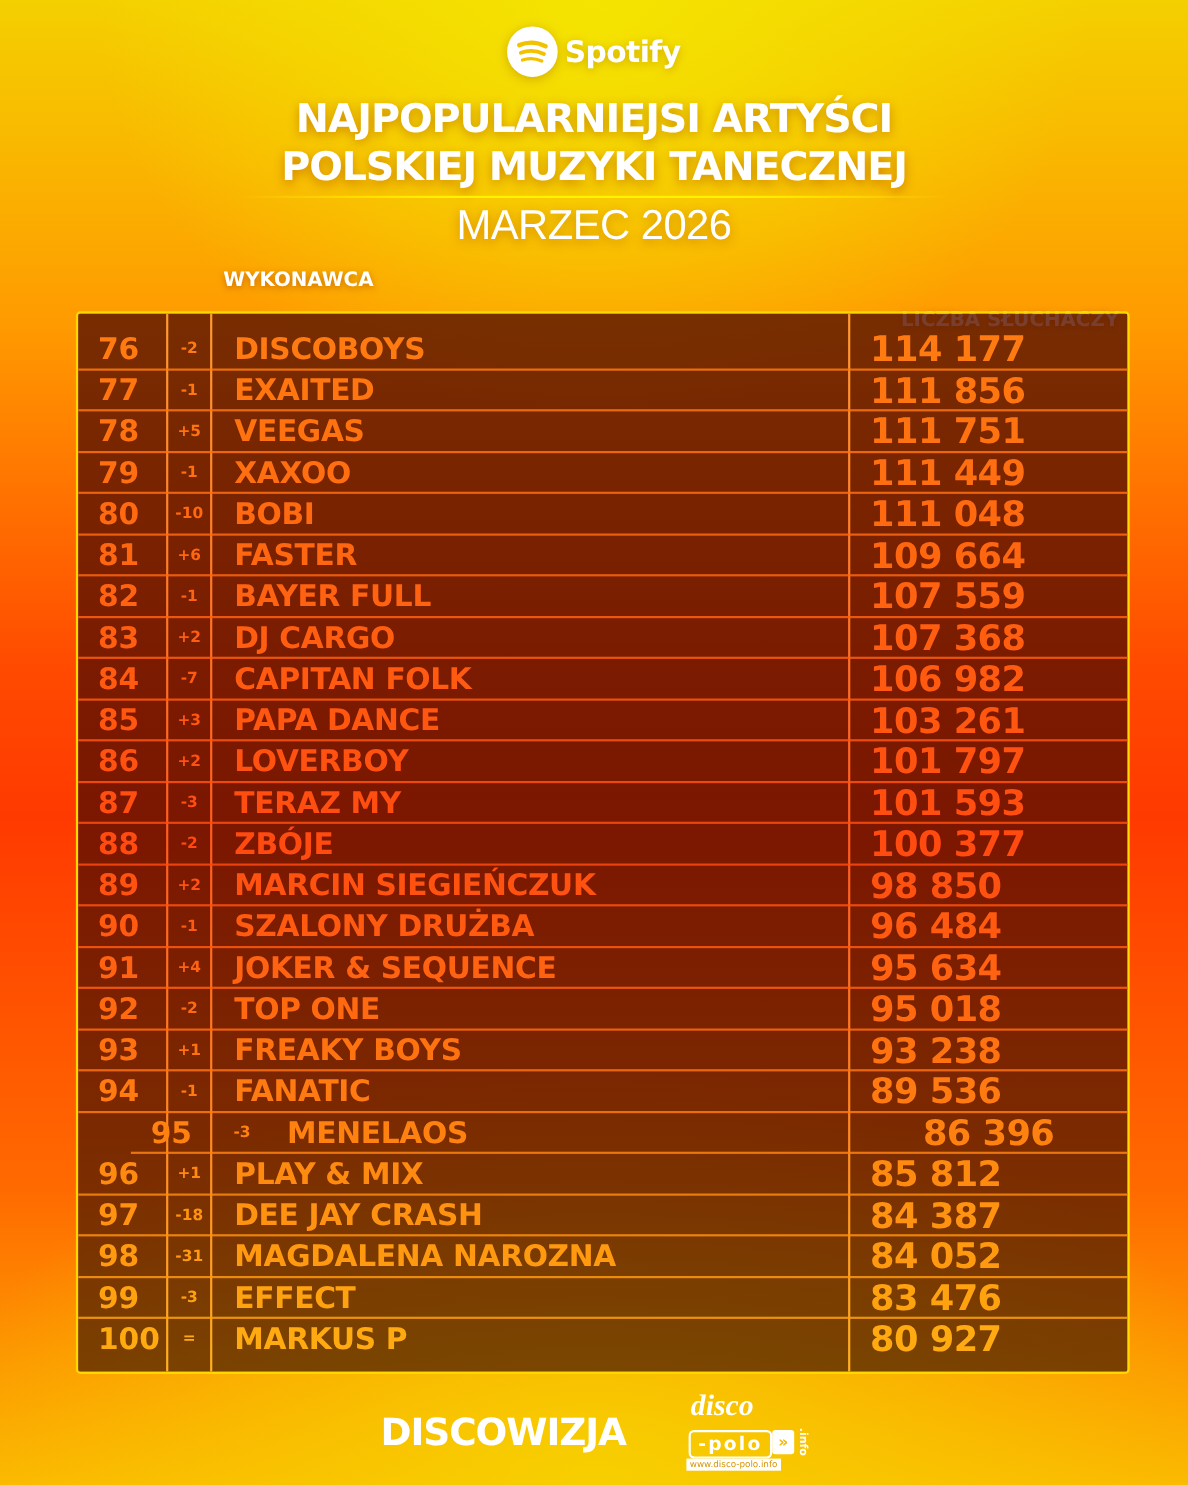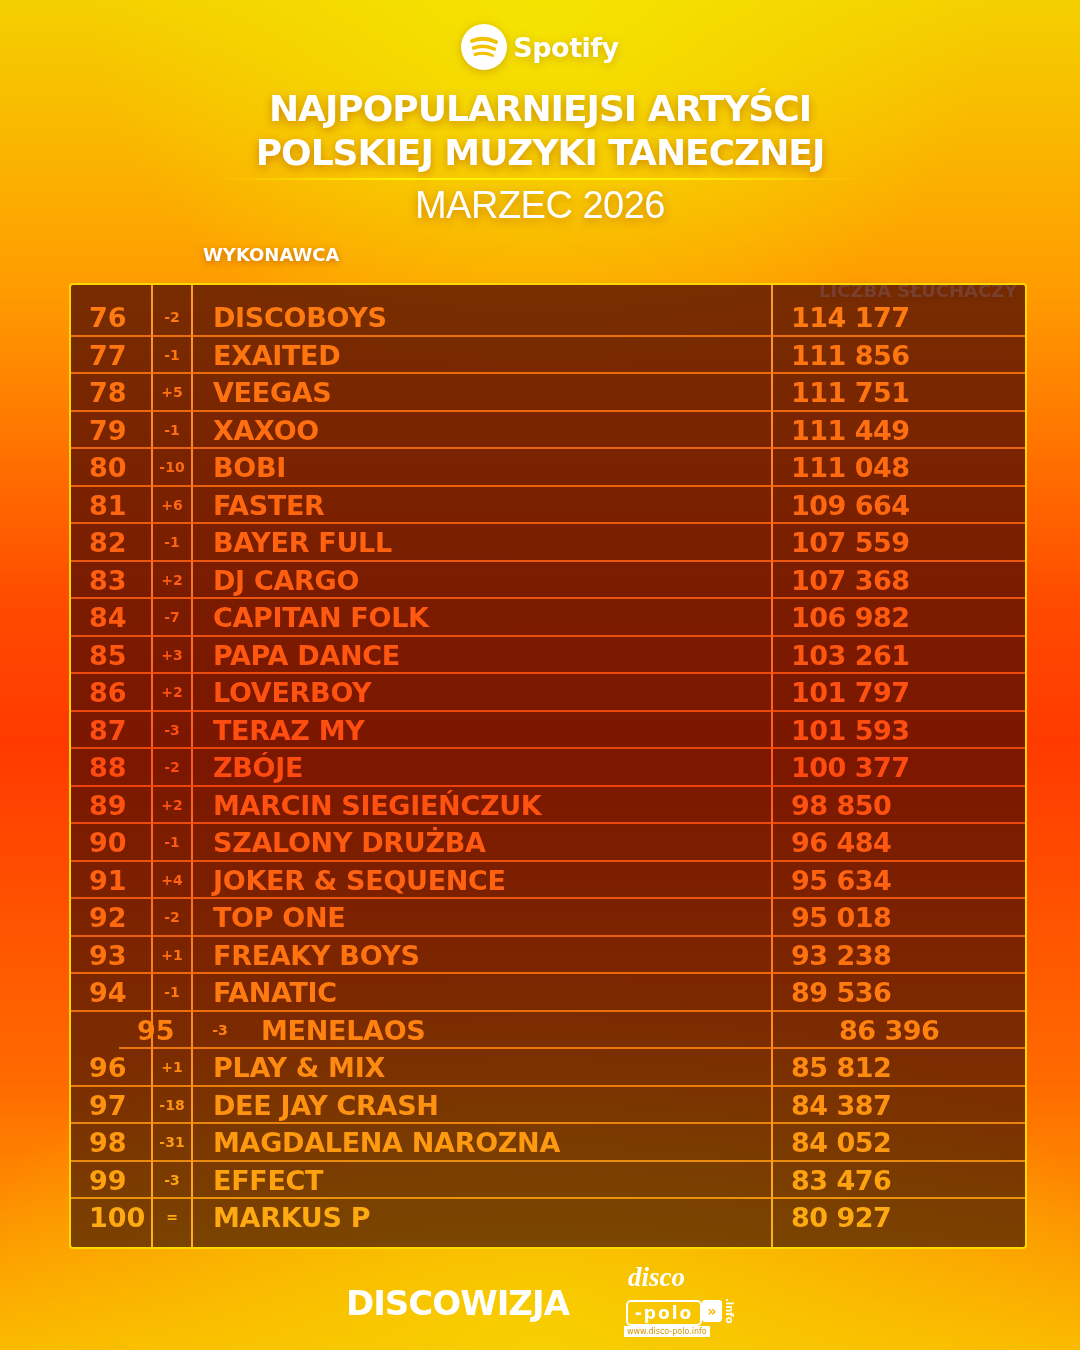--- a/index.html
+++ b/index.html
@@ -32,21 +32,21 @@
   .vline { position:absolute; top:0; bottom:0; width:2px; }
   .v1 { left:80px; background:linear-gradient(180deg,#ff9a30,#ff5a20 50%,#ffb020); }
   .v2 { left:120px; background:linear-gradient(180deg,#ff9a30,#ff5a20 50%,#ffb020); }
   .v3 { left:700px; background:linear-gradient(180deg,#ff9a30,#ff5a20 50%,#ffb020); }
   .row { position:absolute; left:0; width:958px; height:37.5px; }
   .row .line { position:absolute; left:0; right:0; bottom:0; height:2px; }
   .row span { position:absolute; top:0; line-height:37.5px; font-weight:bold; }
   .rank { left:18px; font-size:27px; }
   .chg { left:82px; width:38px; text-align:center; font-size:14px; }
   .artist { left:142px; font-size:27px; letter-spacing:-0.3px; }
-  .listen { left:720px; font-size:27px; letter-spacing:-0.5px; }
+  .listen { left:720px; font-size:32px; letter-spacing:-0.5px; }
   .footer-brand { position:absolute; top:1283px; left:346px; color:#fff; font-weight:bold; font-size:34px; letter-spacing:-1px; }
   .dp-logo { position:absolute; top:1262px; left:624px; width:115px; height:76px; color:#fff; }
   .dp-disco { position:absolute; left:4px; top:0; font-family:Liberation Serif, serif; font-style:italic; font-weight:bold; font-size:27px; }
   .dp-polo { position:absolute; left:2px; top:38px; width:72px; height:22px; border:2px solid #fff; border-radius:5px; font-size:17px; font-weight:bold; line-height:22px; text-align:center; letter-spacing:2px; box-sizing:content-box; }
   .dp-arrow { position:absolute; left:78px; top:38px; width:20px; height:22px; background:#fff; color:#f4b800; border-radius:3px; font-size:14px; line-height:22px; text-align:center; font-weight:bold; }
   .dp-info { position:absolute; left:100px; top:36px; font-size:10px; writing-mode:vertical-rl; font-weight:bold; }
   .dp-url { position:absolute; left:0; top:64px; background:#fff; color:#d89400; font-size:8px; padding:1px 3px; }
 </style>
 </head>
 <body>

